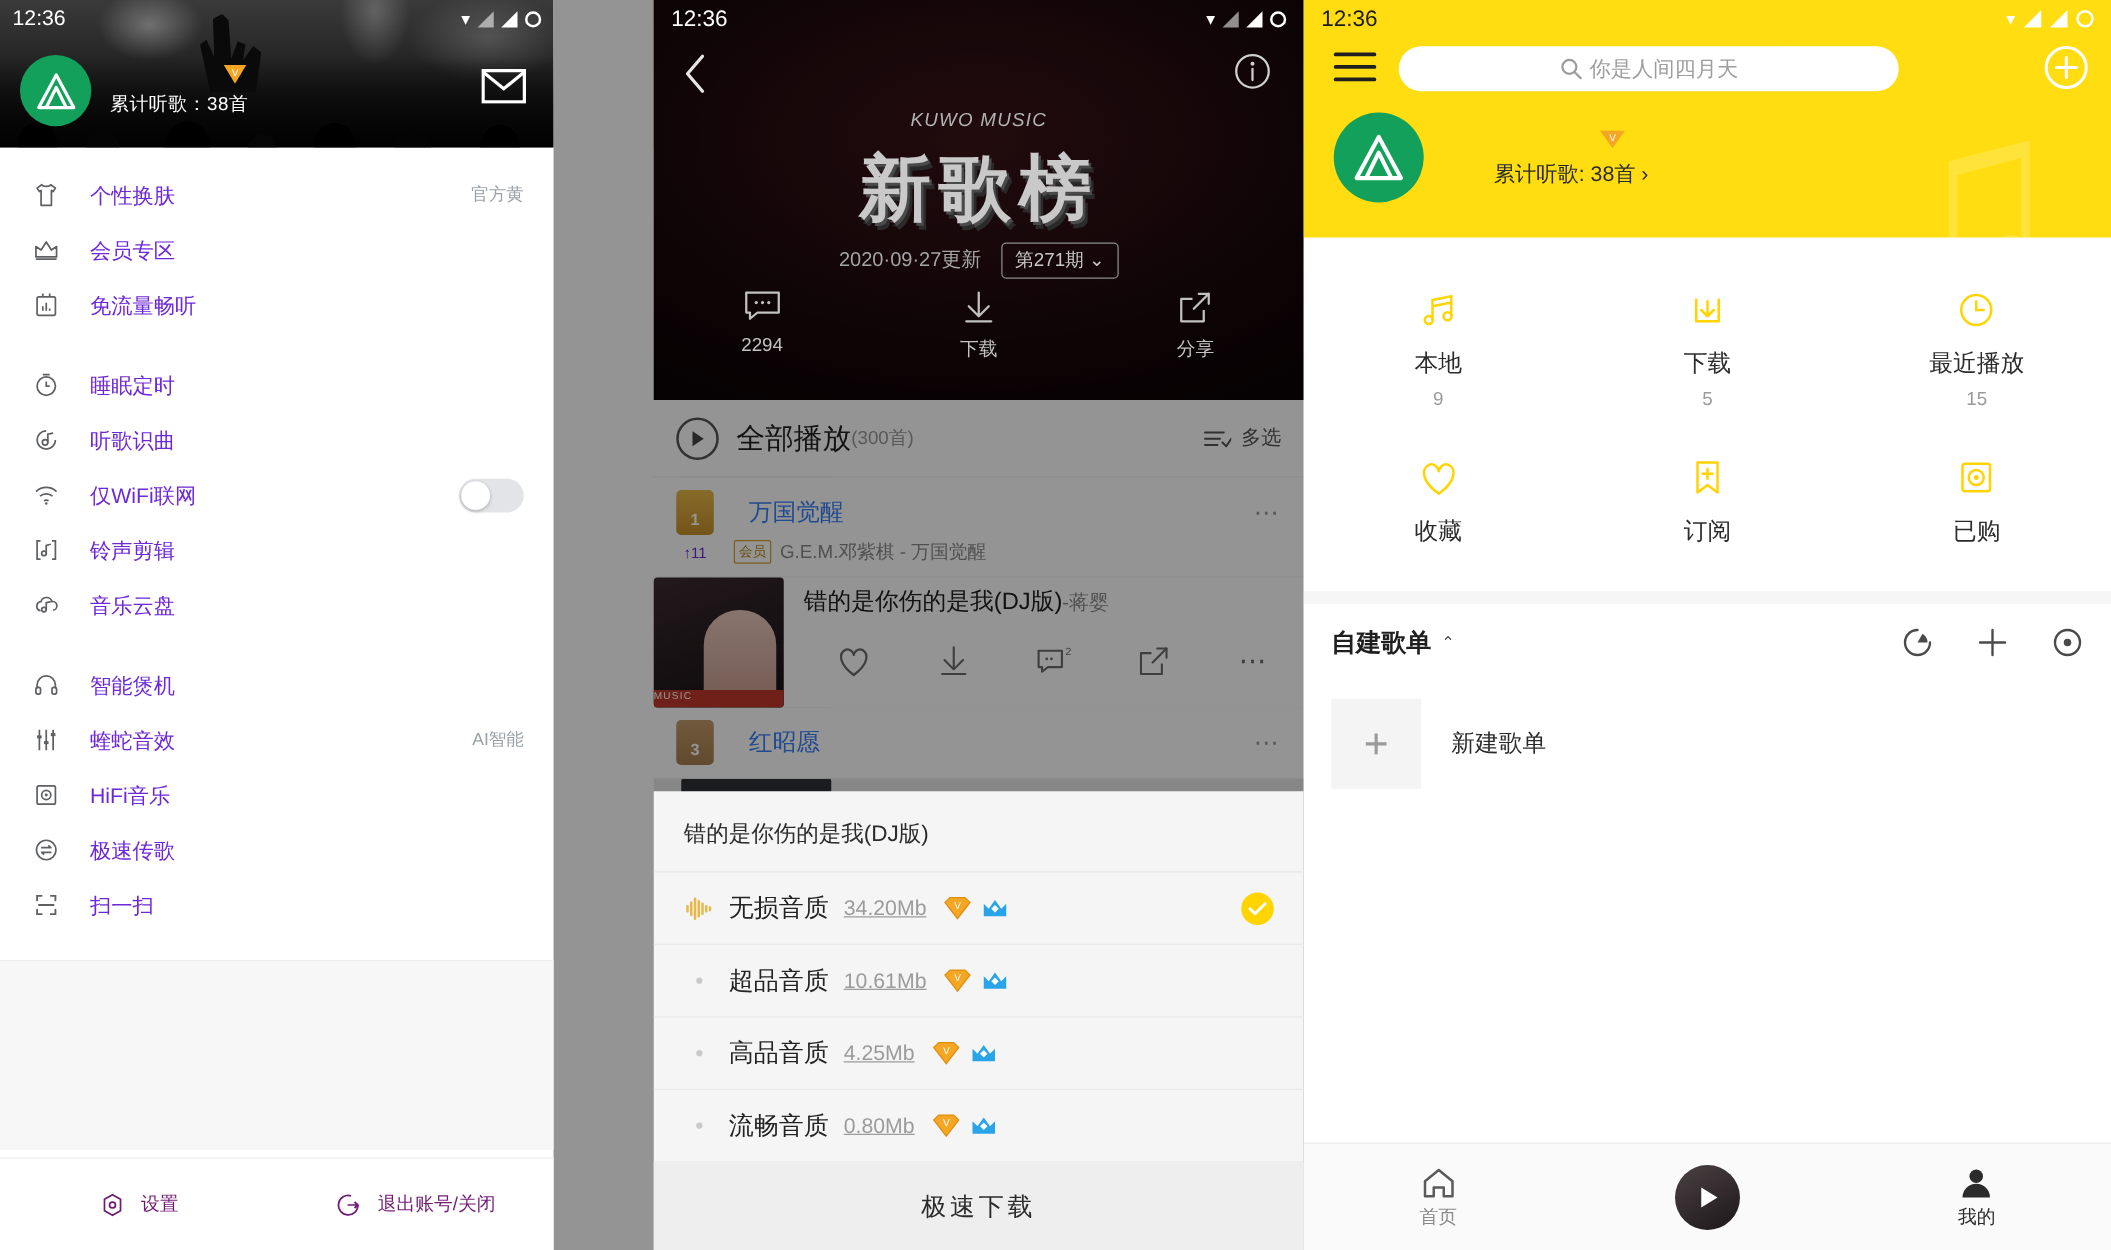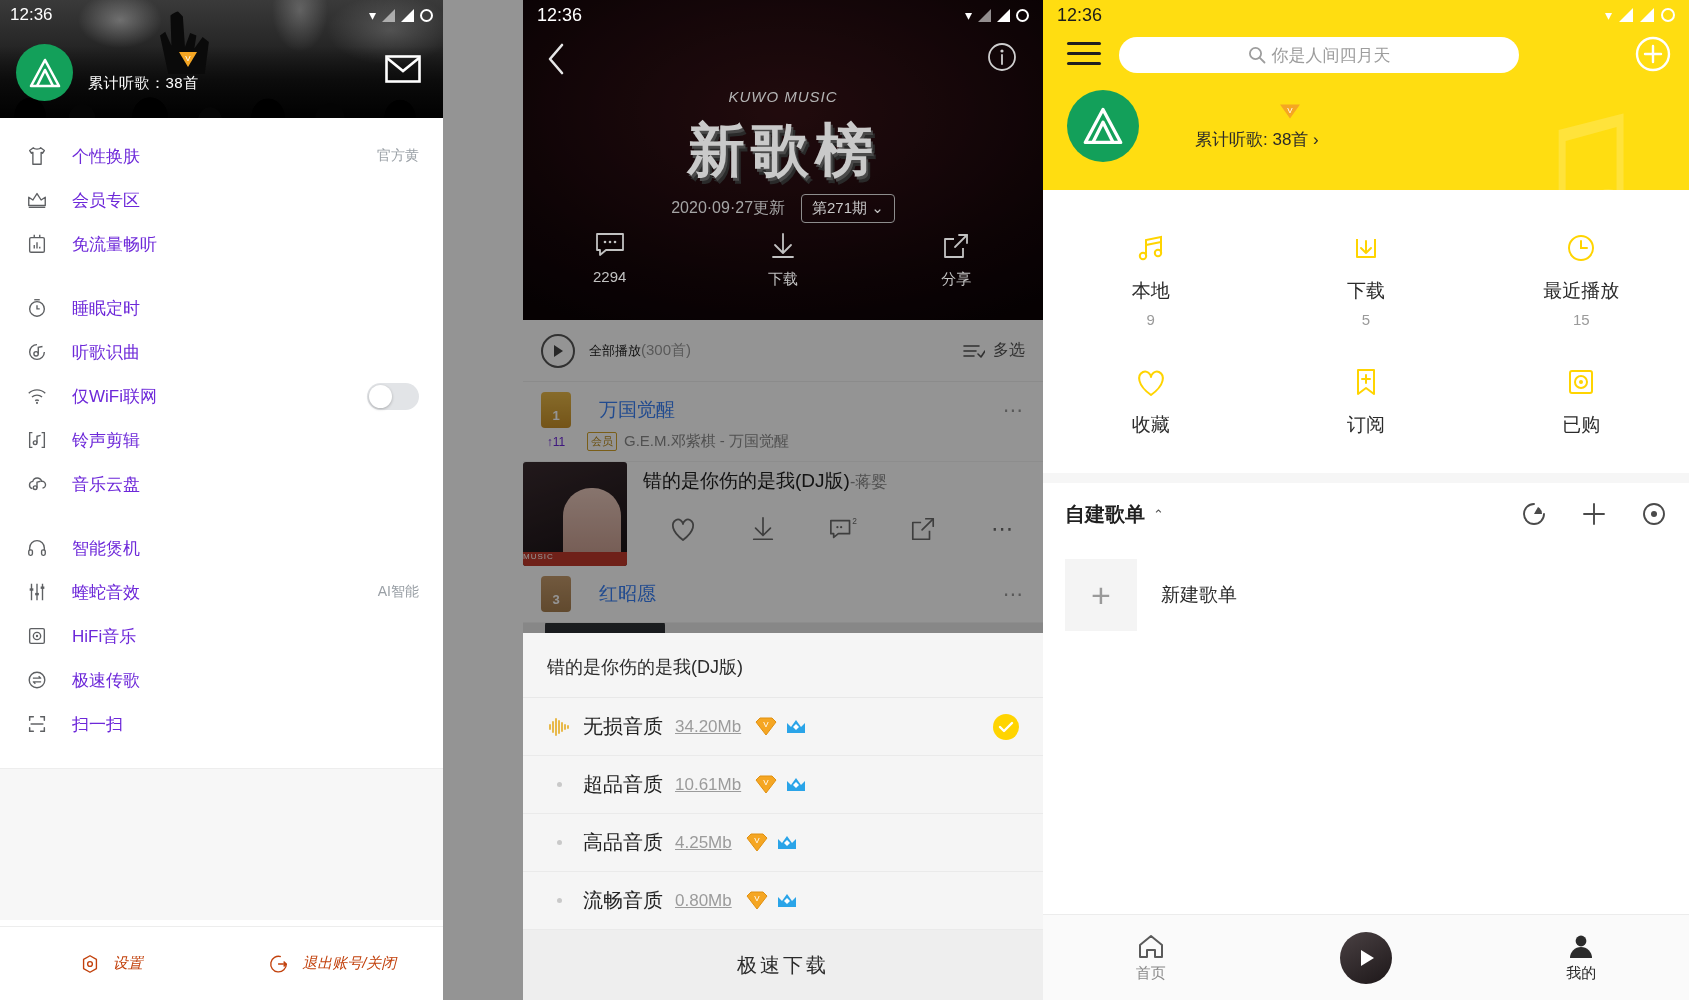--- a/index.html
+++ b/index.html
@@ -48,21 +48,21 @@
   .menu { padding:16px 0 0 0; }
   .mrow { height:44px; display:flex; align-items:center; padding:0 24px; }
   .mrow .ic { width:26px; height:26px; display:flex; align-items:center; justify-content:center; color:#5e6063; }
   .mrow .lb { margin-left:22px; font-size:17px; color:#6d28d9; }
   .mrow .rt { margin-left:auto; font-size:14px; color:#9aa0a6; }
   .gap { height:20px; }
   .toggle { margin-left:auto; width:52px; height:27px; border-radius:14px; background:#e2e4e7; position:relative; }
   .toggle i { position:absolute; left:2px; top:2px; width:23px; height:23px; border-radius:50%; background:#fff; box-shadow:0 1px 3px rgba(0,0,0,.25); }
   .p1-spacer { background:#f7f7f7; height:152px; margin-top:22px; border-top:1px solid #ededed; }
   .p1-foot { position:absolute; left:0; right:0; bottom:0; height:74px; display:flex; align-items:center; border-top:1px solid #ededed; background:#fff; }
-  .p1-foot > div { flex:1; display:flex; align-items:center; justify-content:center; gap:12px; color:#c2410c; font-size:15px;font-style:italic; }
+  .p1-foot > div { flex:1; display:flex; align-items:center; justify-content:center; gap:12px; color:#701a75; font-size:15px; }
 
   
   .p2 { width:600px; height:1000px; position:relative; overflow:hidden; background:#fff; }
   .p2-under { position:absolute; inset:0; display:flex; }
   .p2-drawer-edge { width:80px; background:#fff; }
   .p2-home { flex:1; background:#e9e9e9; position:relative; }
   .p2-home-top { height:118px; background:#ddc418; position:relative; }
   .burger2 { position:absolute; left:22px; top:44px; width:30px; height:20px; }
   .burger2 span { display:block; height:3px; background:#2b2b2b; margin-bottom:6px; border-radius:2px; }
   .pill2 { position:absolute; left:78px; top:36px; width:300px; height:40px; border-radius:20px; background:#f0f0f0; }
@@ -91,21 +91,21 @@
   .ranktitle { position:absolute; left:0; right:0; top:112px; text-align:center; z-index:4;
     font-size:58px; font-weight:bold; color:#c9c9c9; letter-spacing:6px;
     text-shadow:2px 3px 0 #4a4a4a, 4px 6px 0 #2a2a2a; font-family:"DejaVu Sans",sans-serif; }
   .rankmeta { position:absolute; left:0; right:0; top:194px; display:flex; align-items:center; justify-content:center; gap:16px; z-index:4; }
   .rankmeta .d { color:#a5a5a5; font-size:16px; }
   .rankmeta .b { border:1px solid #8d8d8d; border-radius:4px; color:#c8c8c8; font-size:15px; padding:4px 10px; }
   .rankacts { position:absolute; left:0; right:0; top:232px; display:flex; z-index:4; }
   .rankacts > div { flex:1; display:flex; flex-direction:column; align-items:center; gap:10px; color:#c2c2c2; font-size:15px; }
   .playall { height:62px; background:#fff; display:flex; align-items:center; padding:0 18px; border-bottom:1px solid #f0f0f0; }
   .playall .pa-c { width:34px; height:34px; border-radius:50%; border:2px solid #555; display:flex; align-items:center; justify-content:center; }
-  .playall .pa-t { margin-left:14px; font-size:13px; color:#222; }
+  .playall .pa-t { margin-left:14px; font-size:23px; color:#222; }
   .playall .pa-n { font-size:15px; color:#9a9a9a; }
   .playall .pa-m { margin-left:auto; display:flex; align-items:center; gap:8px; font-size:16px; color:#555; }
   .song { padding:10px 18px; border-bottom:1px solid #f3f3f3; background:#fff; }
   .song .s1 { display:flex; align-items:center; }
   .medal { width:30px; height:36px; border-radius:4px; display:flex; align-items:flex-end; justify-content:center; padding-bottom:5px; color:#fff; font-size:13px; font-weight:bold; }
   .song .nm { margin-left:28px; font-size:19px; color:#3b82f6;text-align:center; }
   .song .dots { margin-left:auto; color:#999; letter-spacing:2px; font-size:20px; }
   .song .s2 { display:flex; align-items:center; margin-top:4px; margin-left:0; }
   .song .rk { width:30px; text-align:center; font-size:12px; color:#6d28d9; }
   .song .tagv { margin-left:16px; border:1px solid #d3a32a; color:#b8891b; font-size:11px; padding:1px 3px; border-radius:2px; }

